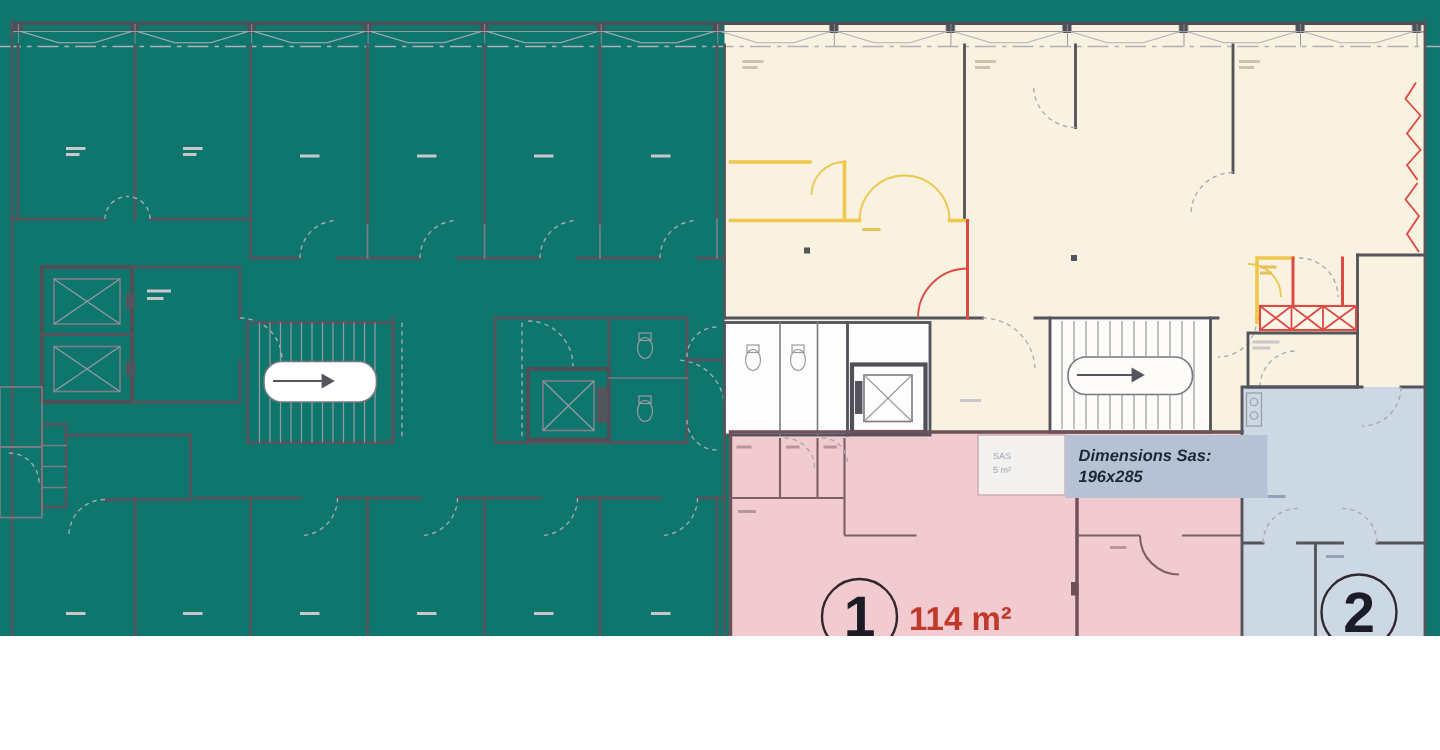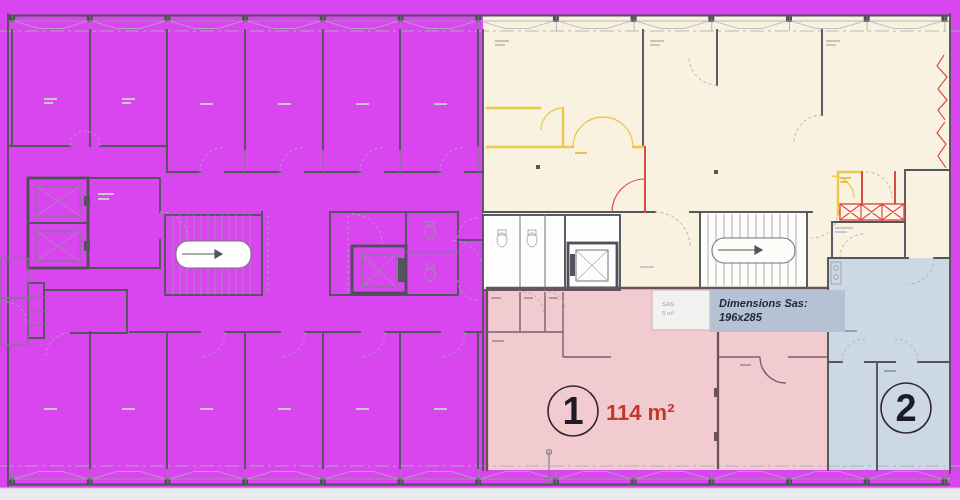--- a/index.html
+++ b/index.html
@@ -1,16 +1,16 @@
 <!DOCTYPE html>
 <html><head>
 <meta charset="utf-8">
 <style>
   html,body{margin:0;padding:0;background:#ffffff;}
-  .stage{width:960px;height:500px;position:relative;overflow:hidden;background:#d946ef;
+  .stage{width:960px;height:424px;position:relative;overflow:hidden;background:#0f766e;
          font-family:"Liberation Sans", sans-serif;}
   svg{display:block;}
   text{user-select:none;}
   .w3{stroke:#4f4f57;stroke-width:2.8;fill:none;stroke-linecap:square;}
   .w2{stroke:#54545c;stroke-width:1.9;fill:none;stroke-linecap:square;}
   .w1{stroke:#7d7d85;stroke-width:1.1;fill:none;stroke-linecap:square;}
   .wl{stroke:#9a9aa2;stroke-width:0.8;fill:none;}
   .dash{stroke:#a9a9b1;stroke-width:0.9;fill:none;stroke-dasharray:3,2.6;}
   .pw{stroke:#6e5158;stroke-width:2.3;fill:none;stroke-linecap:square;}
   .pw1{stroke:#7d5f66;stroke-width:1.4;fill:none;}

